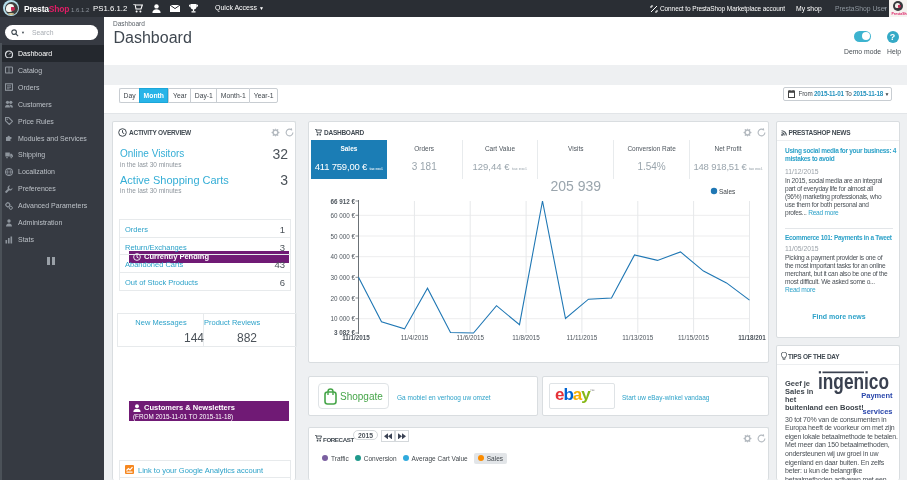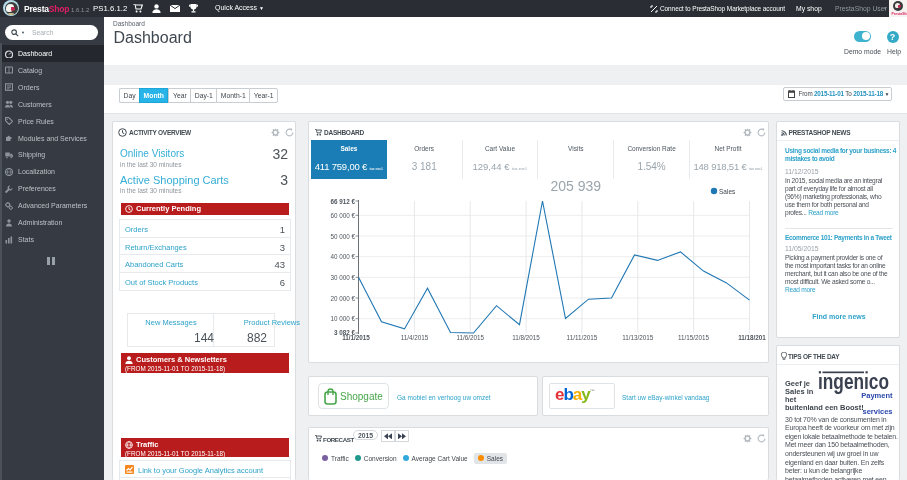--- a/index.html
+++ b/index.html
@@ -4,21 +4,21 @@
 <style>
 * { margin:0; padding:0; box-sizing:border-box; }
 html,body { width:907px; height:480px; overflow:hidden; background:#eef0f2; font-family:"Liberation Sans", sans-serif; }
 .abs { position:absolute; }
 #topbar { position:absolute; left:0; top:0; width:907px; height:17px; background:#2a2e34; }
 #sidebar { position:absolute; left:0; top:17px; width:104px; height:463px; background:#363a42; }
 #headband { position:absolute; left:104px; top:17px; width:803px; height:48px; background:#ffffff; }
 #filterbar { position:absolute; left:104px; top:85px; width:803px; height:28.5px; background:#ffffff; border-bottom:1px solid #e2e5e8; }
 .panel { position:absolute; background:#fff; border:1px solid #d9dde0; border-radius:2px; }
 .phead { font-size:6.5px; font-weight:bold; color:#414a52; letter-spacing:-0.25px; }
-.bluebar { background:#b91c1c; color:#fff; position:absolute; left:8px; right:6px; }
+.bluebar { background:#701a75; color:#fff; position:absolute; left:16px; right:6px;margin-top:48px; }
 .icon { display:inline-block; vertical-align:middle; }
 </style>
 </head>
 <body>
 <div id="topbar">
 
   <div class="abs" style="left:3px;top:0px;width:16px;height:16px;border-radius:50%;background:#b7dfeb;"></div>
   <div class="abs" style="left:4.5px;top:1.5px;width:13px;height:13px;border-radius:50%;background:#3d3d3b;"></div>
   <div class="abs" style="left:6px;top:3.5px;width:8px;height:8px;border-radius:55% 45% 60% 30%;background:#f7f5ef;"></div>
   <div class="abs" style="left:10.5px;top:7px;width:4.5px;height:4px;border-radius:10% 40% 70% 30%;background:#c32753;"></div>
@@ -237,24 +237,24 @@
     <div style="height:17.7px;border-bottom:1px solid #e7eaec;position:relative;">
         <span style="position:absolute;left:5px;top:5px;font-size:7.5px;color:#2da2c9;">Abandoned Carts</span>
         <span style="position:absolute;right:5px;top:4px;font-size:9.5px;color:#4b5259;">43</span>
       </div>
     <div style="height:17.7px;border-bottom:1px solid #e7eaec;position:relative;">
         <span style="position:absolute;left:5px;top:5px;font-size:7.5px;color:#2da2c9;">Out of Stock Products</span>
         <span style="position:absolute;right:5px;top:4px;font-size:9.5px;color:#4b5259;">6</span>
       </div>
   </div>
 
-  <div class="abs" style="left:14px;top:190.5px;width:148px;height:34.5px;border:1px solid #e7eaec;">
+  <div class="abs" style="left:4px;top:190.5px;width:180px;height:34.5px;border:1px solid #e7eaec;">
     <div class="abs" style="left:0;top:0;width:86px;height:32.5px;border-right:1px solid #e7eaec;"></div>
     <div class="abs" style="left:0;top:4px;width:86px;text-align:center;font-size:7.5px;color:#2da2c9;">New Messages</div>
-    <div class="abs" style="left:86px;top:4px;width:86px;text-align:right;font-size:7.5px;color:#2da2c9;">Product Reviews</div>
+    <div class="abs" style="left:86px;top:4px;width:86px;text-align:left;font-size:7.5px;color:#2da2c9;">Product Reviews</div>
     <div class="abs" style="left:0;top:17px;width:86px;text-align:right;font-size:12px;color:#4b5259;">144</div>
     <div class="abs" style="left:86px;top:17px;width:86px;text-align:center;font-size:12px;color:#4b5259;">882</div>
   </div>
 
   <div class="bluebar" style="top:231px;height:20px;font-size:7.5px;font-weight:bold;">
     <div style="padding:2px 0 0 4px;"><svg class="icon" style="margin-right:3px;" width="8" height="8" viewBox="0 0 9 9">
           <circle cx="4.5" cy="2.4" r="2.2" fill="#fff"></circle>
           <path d="M0.4 9c0-2.4 1.8-3.7 4.1-3.7s4.1 1.3 4.1 3.7z" fill="#fff"></path>
         </svg>Customers &amp; Newsletters</div>
     <div style="padding:1px 0 0 4px;font-size:6.3px;font-weight:normal;">(FROM 2015-11-01 TO 2015-11-18)</div>

